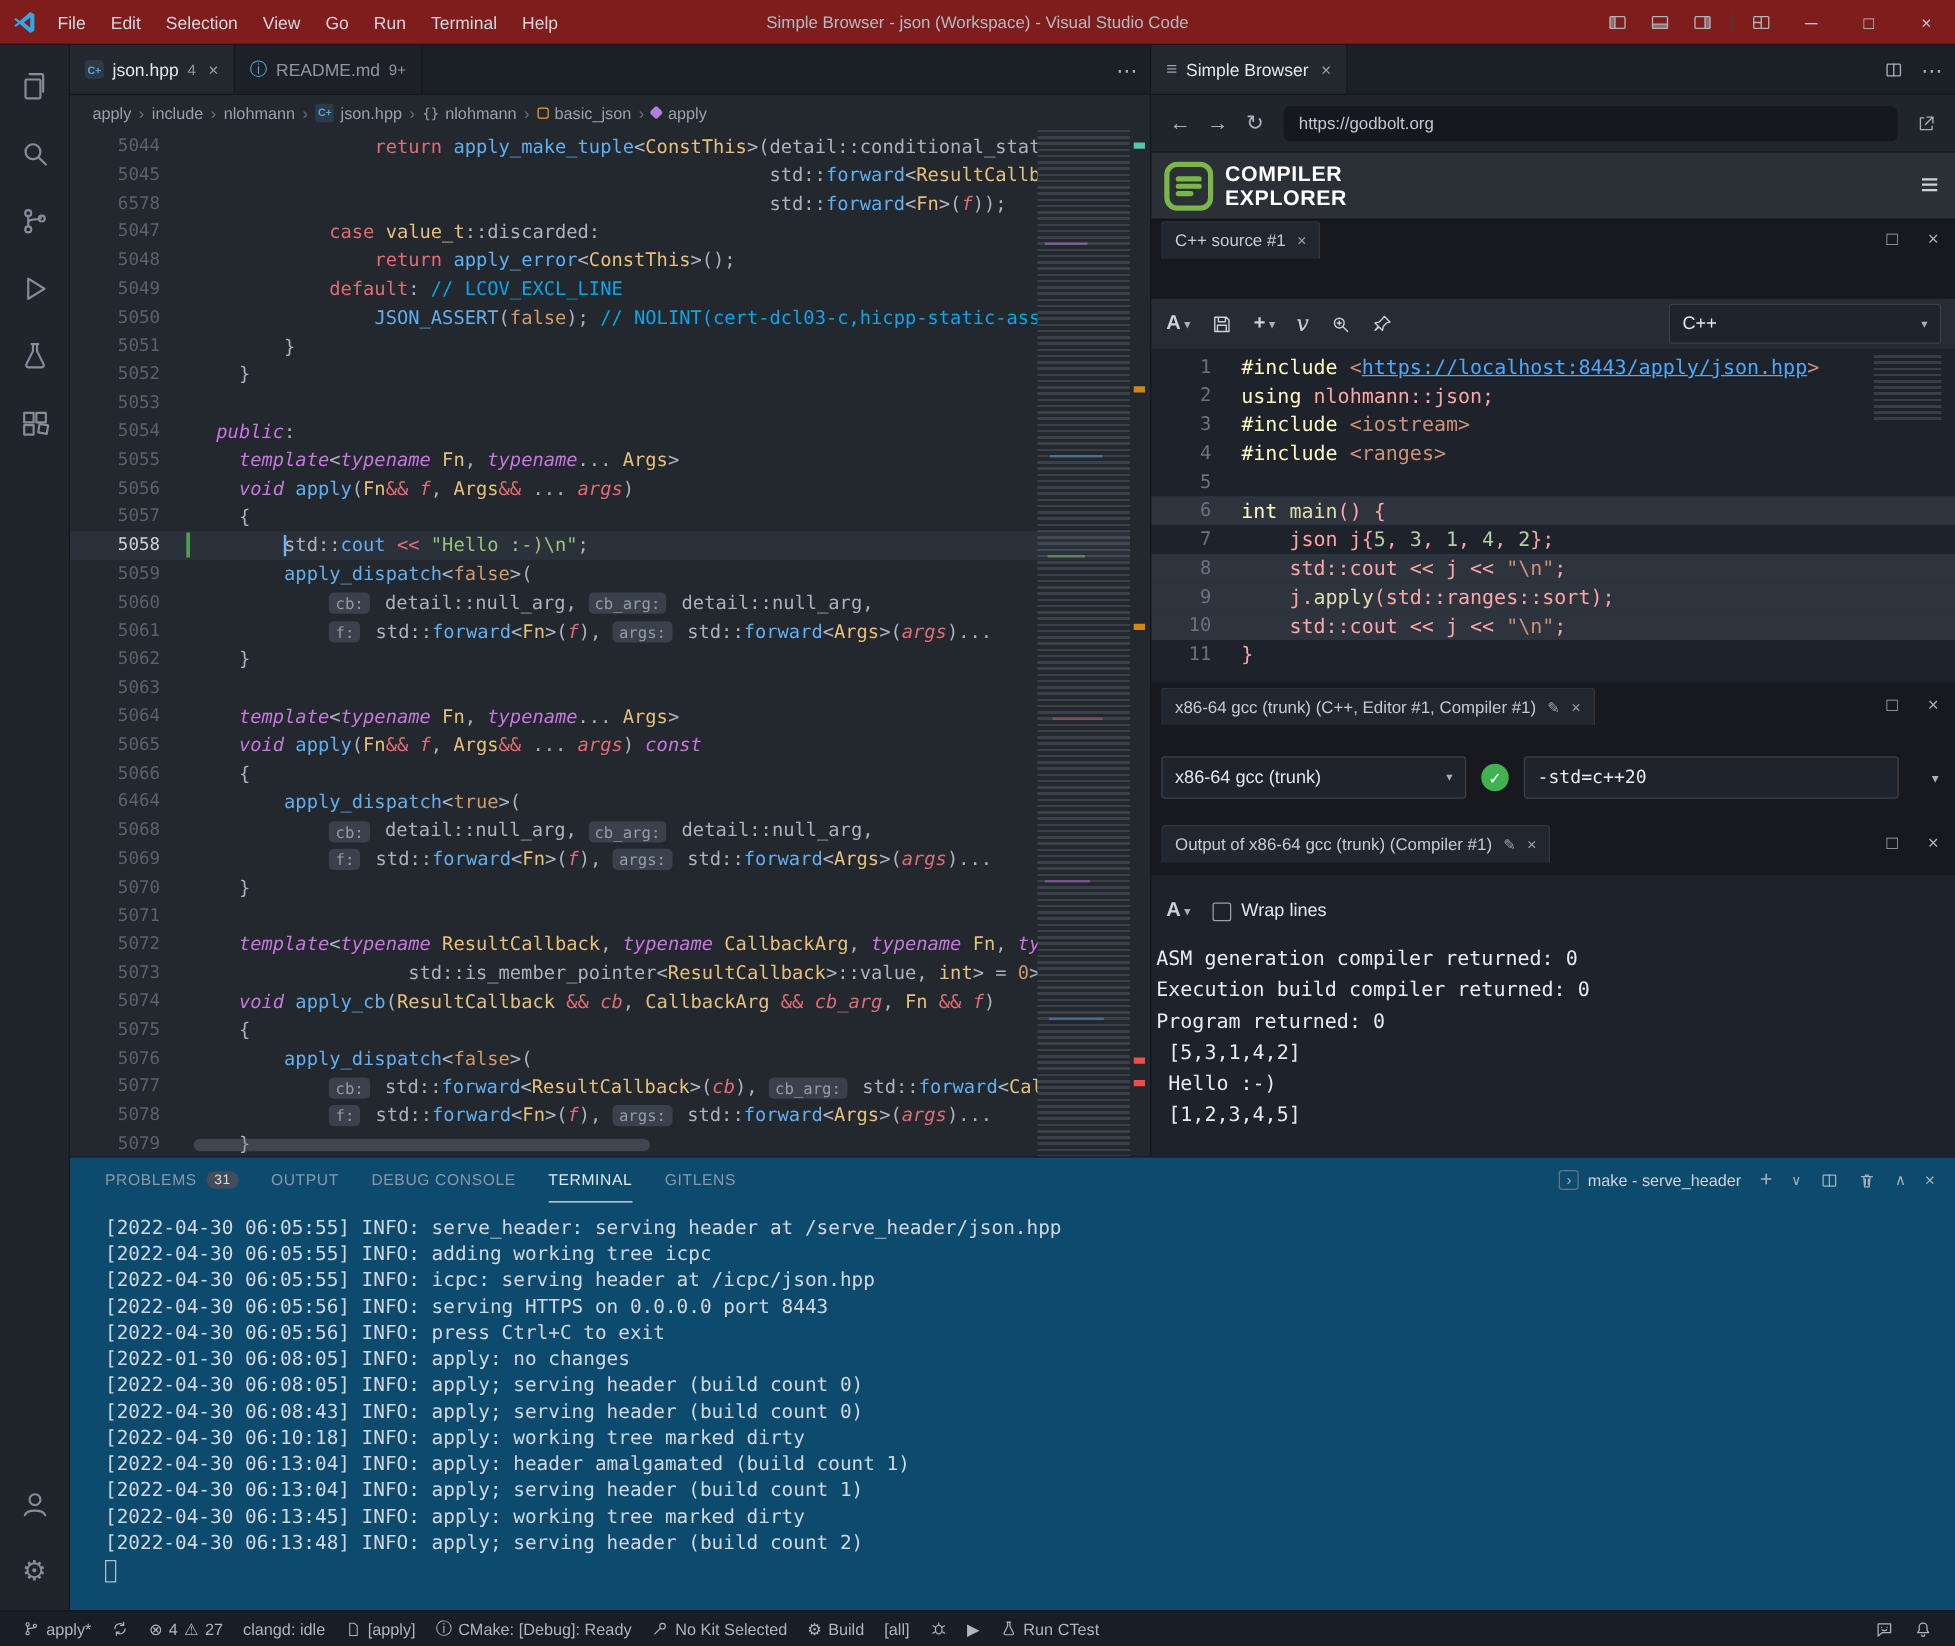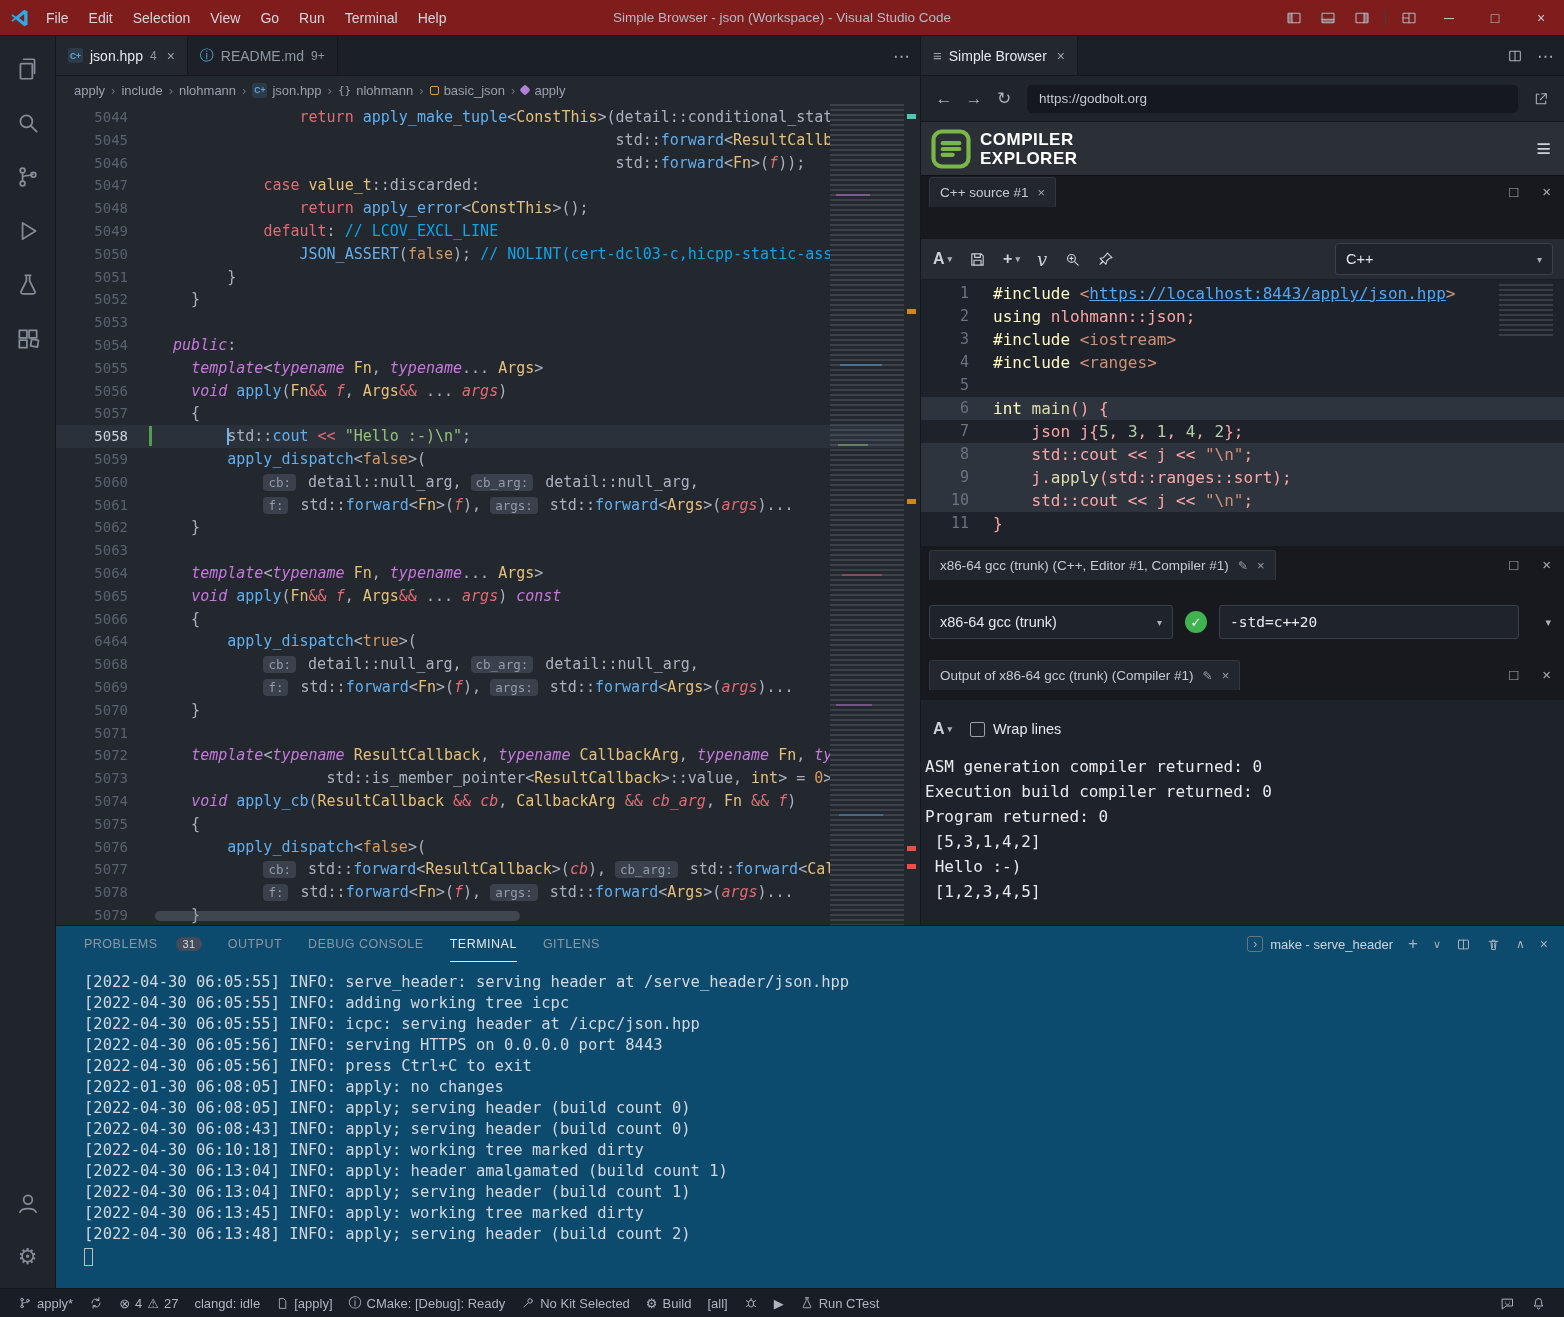--- a/index.html
+++ b/index.html
@@ -111,21 +111,21 @@
   .chk{width:15px;height:15px;border:1.4px solid #9aa1ab;border-radius:2px}
   .chk-label{font-size:14.5px;color:#e3e7ec;margin-left:-10px}
   .out-lines{padding:6px 0 0 4px;font-family:"DejaVu Sans Mono",monospace;font-size:16px;color:#e8eaed}
   .out-lines .tl{height:25px;line-height:25px;white-space:pre}
 
   
   .panel{position:absolute;left:56px;top:925px;width:1508px;height:363px;background:#0c4a6e;border-top:1px solid #14171c}
   .panel-tabs{height:36px;display:flex;align-items:stretch;gap:26px;padding-left:28px;position:relative}
   .panel-tab{display:flex;align-items:center;font-size:12.5px;letter-spacing:.5px;color:#8f97a2}
   .panel-tab.active{color:#e4e8ee;border-bottom:1.5px solid #e4e8ee}
-  .pbadge{background:#454c59;border-radius:9px;font-size:11px;padding:1px 6px;color:#d7dbe2;margin-left:19px}
+  .pbadge{background:#454c59;border-radius:9px;font-size:11px;padding:1px 6px;color:#d7dbe2;margin-left:8px}
   .panel-controls{position:absolute;right:16px;top:0;height:36px;display:flex;align-items:center;gap:15px;color:#aab1bb;font-size:14px}
   .term-chip{display:flex;align-items:center;gap:7px;font-size:13px;color:#ced3da}
   .term-chip .pr{font-size:12px;border:1px solid #6c737e;border-radius:3px;width:16px;height:16px;display:flex;align-items:center;justify-content:center;color:#aab1bb}
   .terminal{padding:10px 0 0 28px;font-family:"DejaVu Sans Mono",monospace;font-size:15.5px;color:#d2d7de}
   .terminal .tl{height:21px;line-height:21px;white-space:pre}
   .term-cursor{width:9px;height:18px;border:1px solid #b8bec7;margin-top:3px}
 
   
   .statusbar{position:absolute;left:0;top:1288px;width:1564px;height:29px;background:#181d26;border-top:1px solid #14171c;display:flex;align-items:center;padding:0 10px;font-size:13px;color:#aeb5bf;z-index:30}
   .sb-item{display:flex;align-items:center;gap:5px;padding:0 8px;height:29px;white-space:nowrap}
@@ -271,21 +271,21 @@
     <span class="sym-class"></span>
     <span>basic_json</span>
       <span class="bc-sep">›</span>
     <span class="sym-method"></span>
     <span>apply</span>
   </div>
   <div class="code">
     <div class="code-lines vsc">
         <div class="cl"><span class="g">5044</span><span class="ct"><span class="t-d">                </span><span class="t-k">return</span><span class="t-d"> </span><span class="t-f">apply_make_tuple</span><span class="t-d">&lt;</span><span class="t-t">ConstThis</span><span class="t-d">&gt;(detail::conditional_static_cast&lt;</span></span></div>
         <div class="cl"><span class="g">5045</span><span class="ct"><span class="t-d">                                                   std::</span><span class="t-f">forward</span><span class="t-d">&lt;</span><span class="t-t">ResultCallback</span></span></div>
-        <div class="cl"><span class="g">5046</span><span class="ct"><span class="t-d">                                                   std::</span><span class="t-f">forward</span><span class="t-d">&lt;</span><span class="t-t">Fn</span><span class="t-d">&gt;(</span><span class="t-v">f</span><span class="t-d">));</span></span></div>
+        <div class="cl"><span class="g">6578</span><span class="ct"><span class="t-d">                                                   std::</span><span class="t-f">forward</span><span class="t-d">&lt;</span><span class="t-t">Fn</span><span class="t-d">&gt;(</span><span class="t-v">f</span><span class="t-d">));</span></span></div>
         <div class="cl"><span class="g">5047</span><span class="ct"><span class="t-d">            </span><span class="t-k">case</span><span class="t-d"> </span><span class="t-t">value_t</span><span class="t-d">::discarded:</span></span></div>
         <div class="cl"><span class="g">5048</span><span class="ct"><span class="t-d">                </span><span class="t-k">return</span><span class="t-d"> </span><span class="t-f">apply_error</span><span class="t-d">&lt;</span><span class="t-t">ConstThis</span><span class="t-d">&gt;();</span></span></div>
         <div class="cl"><span class="g">5049</span><span class="ct"><span class="t-d">            </span><span class="t-k">default</span><span class="t-d">: </span><span class="t-c">// LCOV_EXCL_LINE</span></span></div>
         <div class="cl"><span class="g">5050</span><span class="ct"><span class="t-d">                </span><span class="t-f">JSON_ASSERT</span><span class="t-d">(</span><span class="t-n">false</span><span class="t-d">); </span><span class="t-c">// NOLINT(cert-dcl03-c,hicpp-static-assert,misc-static-assert)</span></span></div>
         <div class="cl"><span class="g">5051</span><span class="ct"><span class="t-d">        }</span></span></div>
         <div class="cl"><span class="g">5052</span><span class="ct"><span class="t-d">    }</span></span></div>
         <div class="cl"><span class="g">5053</span><span class="ct"> </span></div>
         <div class="cl"><span class="g">5054</span><span class="ct"><span class="t-d">  </span><span class="t-p">public</span><span class="t-d">:</span></span></div>
         <div class="cl"><span class="g">5055</span><span class="ct"><span class="t-d">    </span><span class="t-p">template</span><span class="t-d">&lt;</span><span class="t-p">typename</span><span class="t-d"> </span><span class="t-t">Fn</span><span class="t-d">, </span><span class="t-p">typename</span><span class="t-d">... </span><span class="t-t">Args</span><span class="t-d">&gt;</span></span></div>
         <div class="cl"><span class="g">5056</span><span class="ct"><span class="t-d">    </span><span class="t-p">void</span><span class="t-d"> </span><span class="t-f">apply</span><span class="t-d">(</span><span class="t-t">Fn</span><span class="t-o">&amp;&amp;</span><span class="t-d"> </span><span class="t-v">f</span><span class="t-d">, </span><span class="t-t">Args</span><span class="t-o">&amp;&amp;</span><span class="t-d"> ... </span><span class="t-v">args</span><span class="t-d">)</span></span></div>

